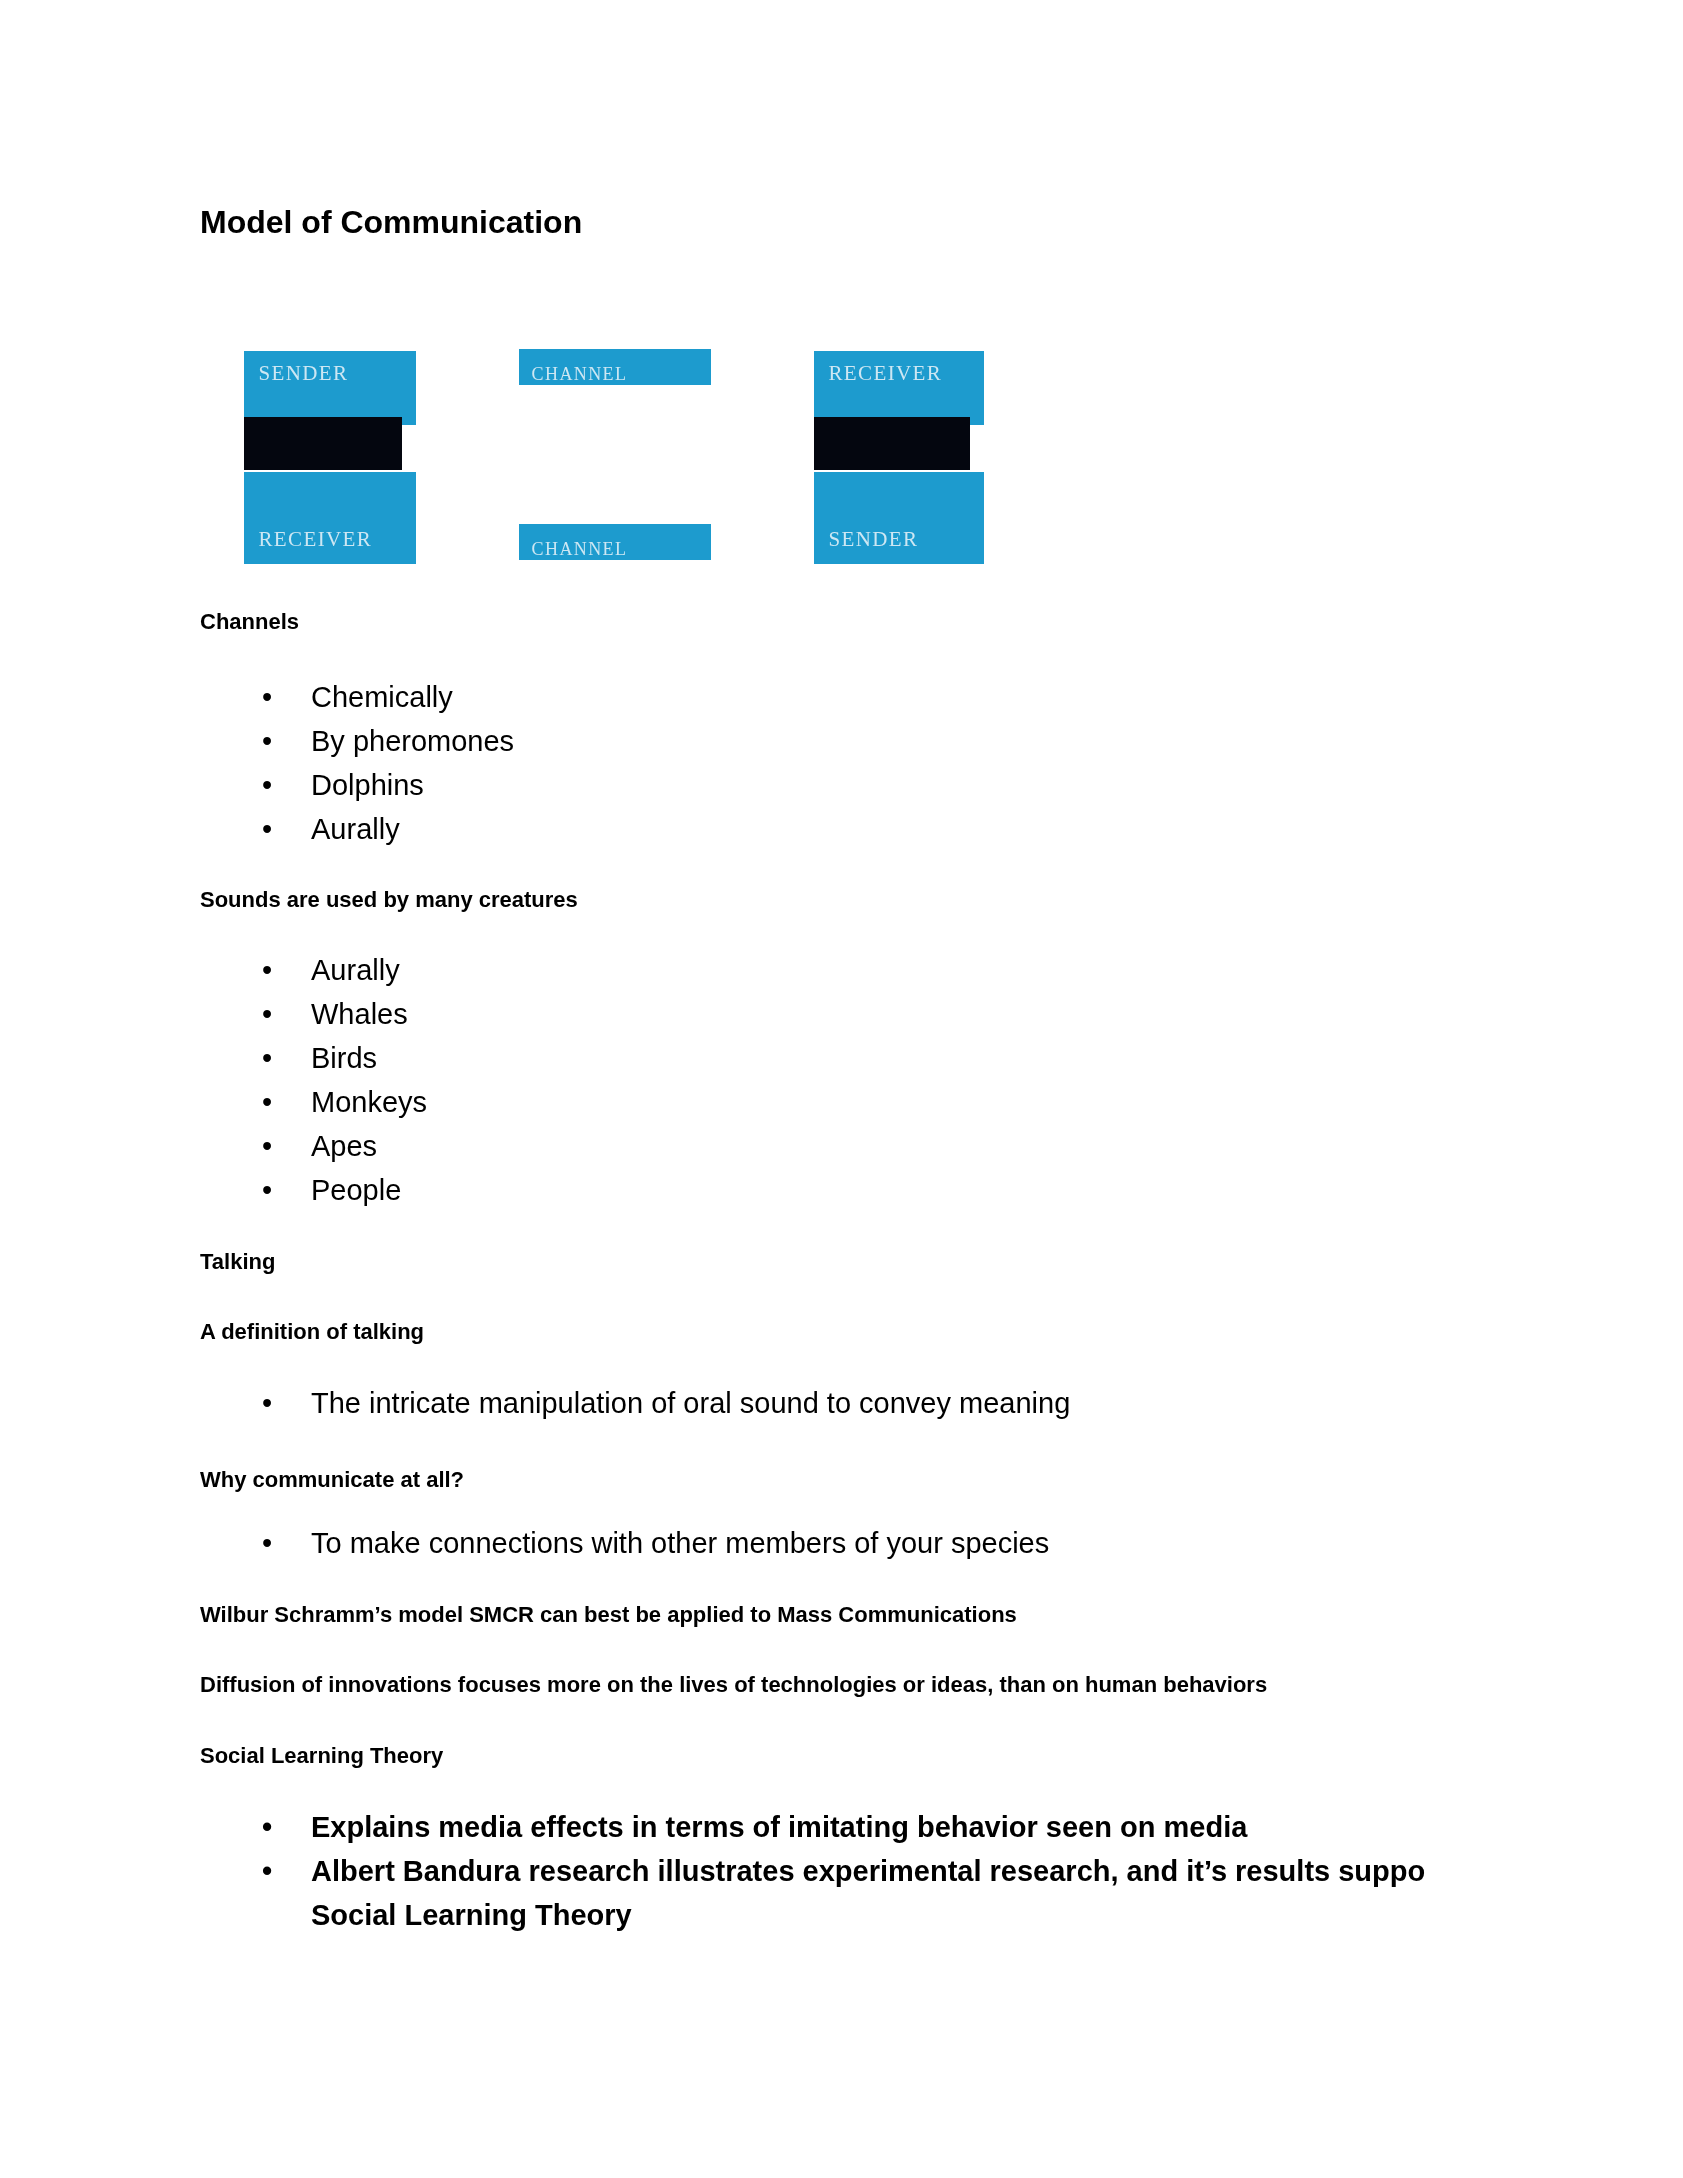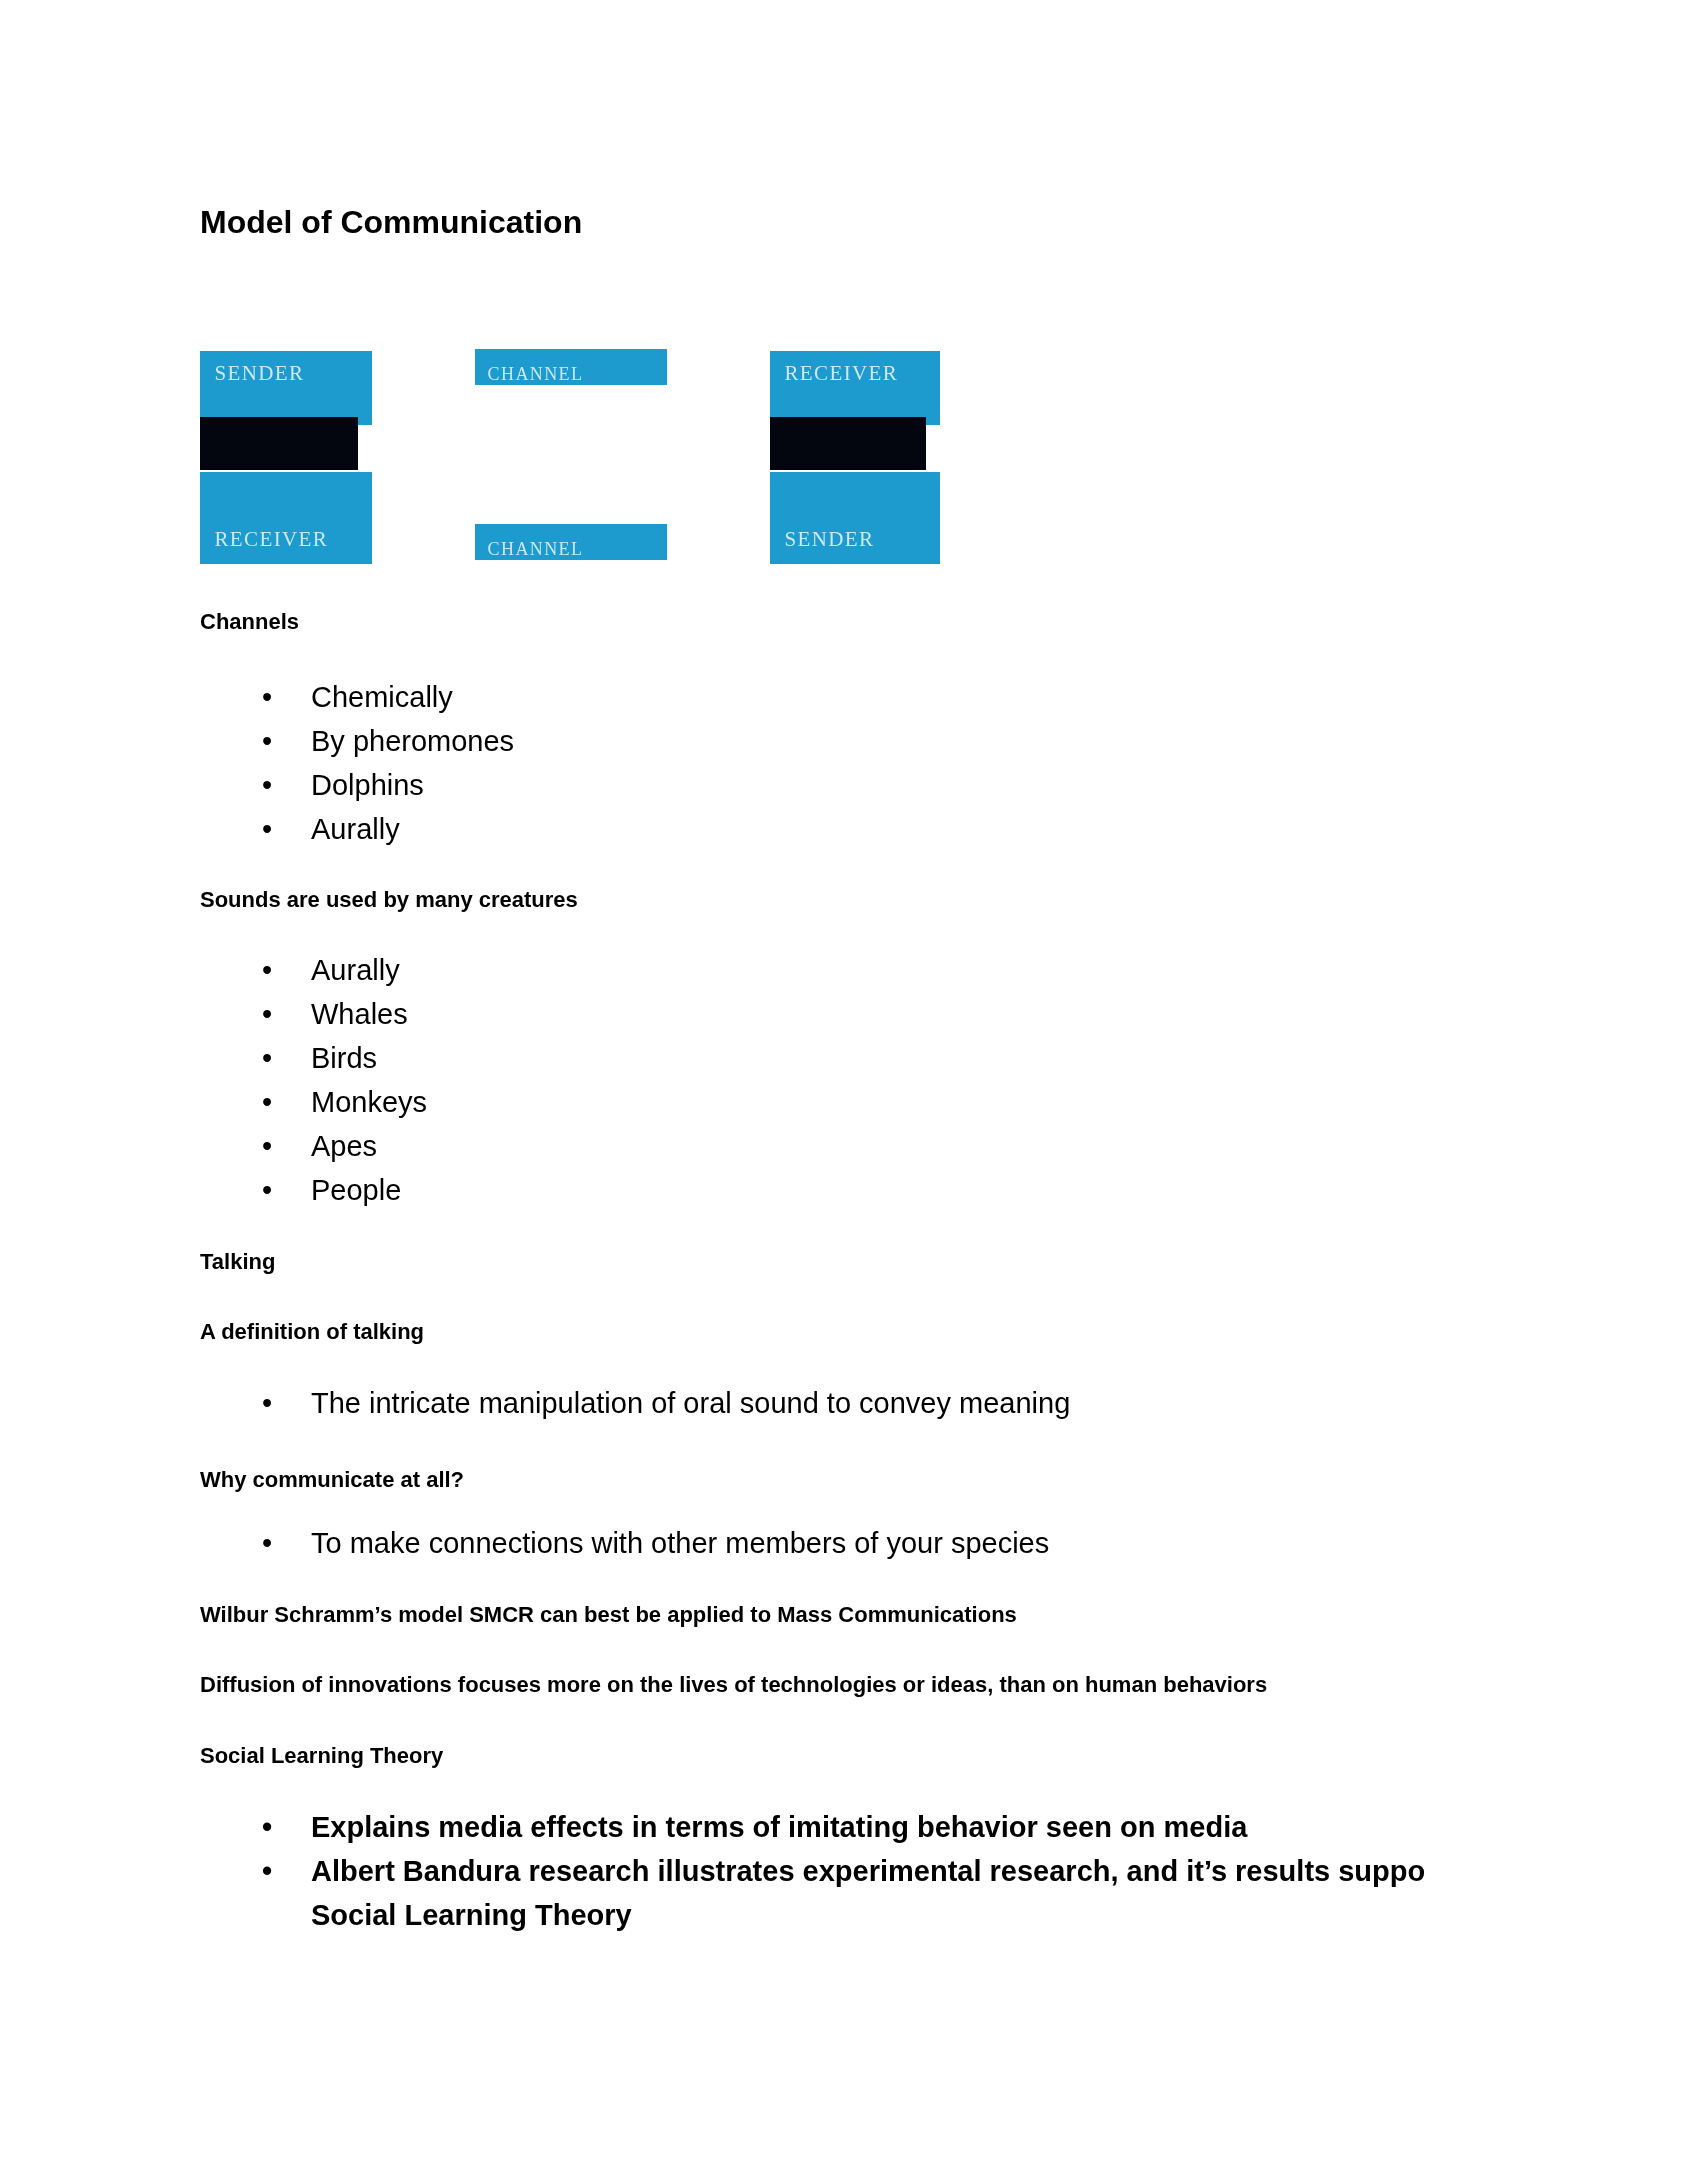--- a/index.html
+++ b/index.html
@@ -18,21 +18,21 @@
   .blist {
     position:absolute; left:212px; margin:0; padding:0; list-style:none;
     font-size:29px; line-height:44px; font-weight:normal;
   }
   .blist li { position:relative; padding-left:99px; }
   .blist li::before { content:"\2022"; position:absolute; left:50px; top:0; }
   .blist.bold { font-weight:bold; width:1260px; }
   .blist.bold li { padding-right:0; }
 
   
-  .dbox { position:absolute; display:flex; }
+  .dbox { position:absolute; display:flex;margin-left:44px; }
   .bluebox  { background:var(--box-blue); }
   .darkbox  { background:var(--box-dark); }
   .box-label {
     font-family:"Liberation Serif", serif; color:var(--box-label);
     letter-spacing:1.4px; white-space:nowrap;
   }
   .lbl-lg { font-size:21px; }
   .lbl-sm { font-size:18px; }
   .align-top    { align-items:flex-start; padding:10px 0 0 14.4px; }
   .align-bottom { align-items:flex-end;   padding:0 0 11.7px 14.4px; }

